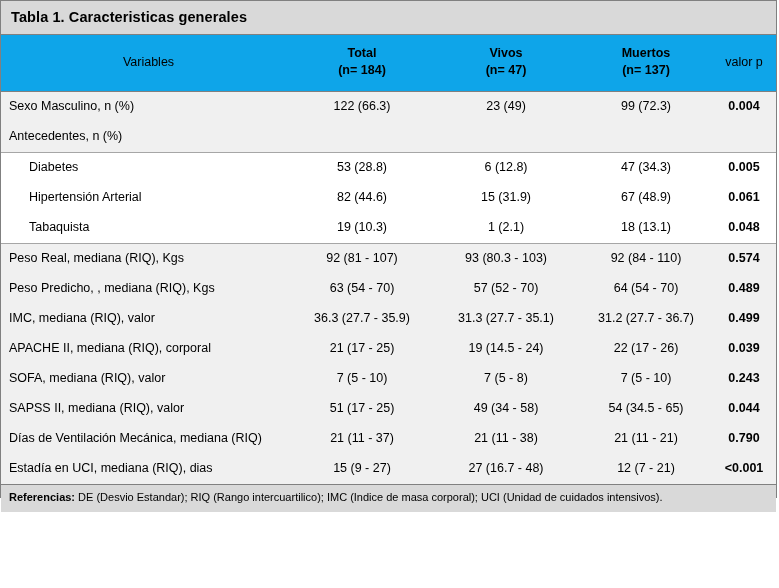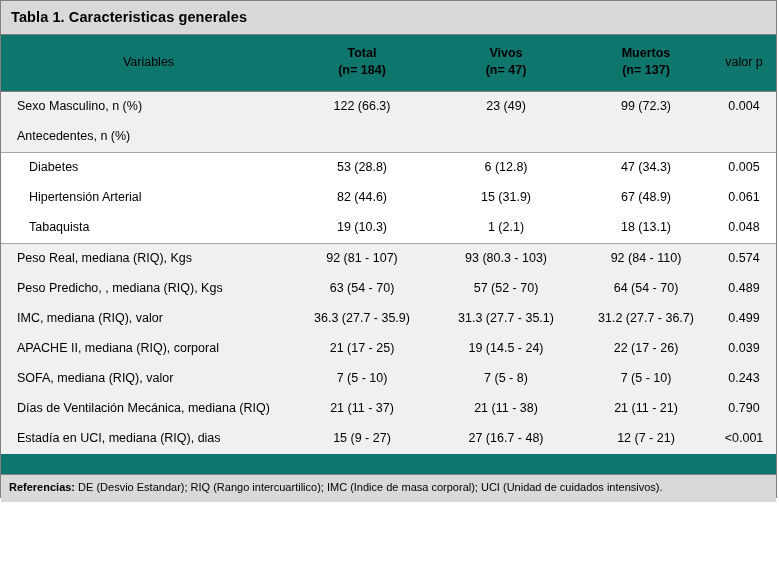--- a/index.html
+++ b/index.html
@@ -12,21 +12,21 @@
     background: #ffffff;
     font-family: "Liberation Sans", sans-serif;
     -webkit-font-smoothing: antialiased;
   }
   .table-wrap {
     width: 777px;
     height: 498px;
     margin: 0;
     border: 1px solid #808080;
     box-sizing: border-box;
-    background: #0f766e;
+    background: #0ea5e9;
     display: flex;
     flex-direction: column;
   }
   .tbl-title {
     background: #d9d9d9;
     color: #000000;
     font-size: 14.5px;
     font-weight: bold;
     padding: 8px 10px 9px 10px;
     border-bottom: 1px solid #808080;
@@ -72,45 +72,45 @@
   }
 
   tr.data-row td {
     font-size: 12.5px;
     color: #000000;
     height: 30px;
     line-height: 1.2;
   }
   tr.data-row td.lbl {
     text-align: left;
-    padding-left: 16px;
+    padding-left: 8px;
   }
   tr.data-row td.lbl.indent {
     padding-left: 28px;
   }
   tr.data-row td.num {
     text-align: center;
   }
   tr.data-row td.pval {
     text-align: center;
     padding-right: 4px;
+    font-weight: bold;
   }
   tr.shaded td { background: #f0f0f0; }
   tr.plain td  { background: #ffffff; }
 
   tr.sep-above td { border-top: 1px solid #a6a6a6; }
 
   .footnote {
     background: #d9d9d9;
     border-top: 1px solid #808080;
     font-size: 11px;
     color: #000000;
     padding: 6px 8px 7px 8px;
     line-height: 1.25;
-    margin-top: 20px;
   }
   .footnote b { font-weight: bold; }
 </style>
 </head>
 <body>
 
 <div class="table-wrap">
 
   <div class="tbl-title">Tabla 1. Caracteristicas generales</div>
 
@@ -203,20 +203,27 @@
           <td class="pval">0.039</td>
         </tr>
         <tr class="data-row shaded">
           <td class="lbl">SOFA, mediana (RIQ), valor</td>
           <td class="num">7 (5 - 10)</td>
           <td class="num">7 (5 - 8)</td>
           <td class="num">7 (5 - 10)</td>
           <td class="pval">0.243</td>
         </tr>
         <tr class="data-row shaded">
+          <td class="lbl">SAPSS II, mediana (RIQ), valor</td>
+          <td class="num">51 (17 - 25)</td>
+          <td class="num">49 (34 - 58)</td>
+          <td class="num">54 (34.5 - 65)</td>
+          <td class="pval">0.044</td>
+        </tr>
+        <tr class="data-row shaded">
           <td class="lbl">Días de Ventilación Mecánica, mediana (RIQ)</td>
           <td class="num">21 (11 - 37)</td>
           <td class="num">21 (11 - 38)</td>
           <td class="num">21 (11 - 21)</td>
           <td class="pval">0.790</td>
         </tr>
         <tr class="data-row shaded">
           <td class="lbl">Estadía en UCI, mediana (RIQ), dias</td>
           <td class="num">15 (9 - 27)</td>
           <td class="num">27 (16.7 - 48)</td>

